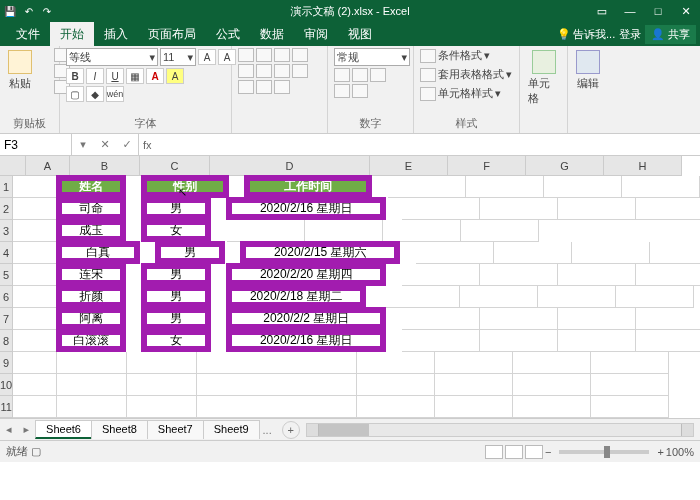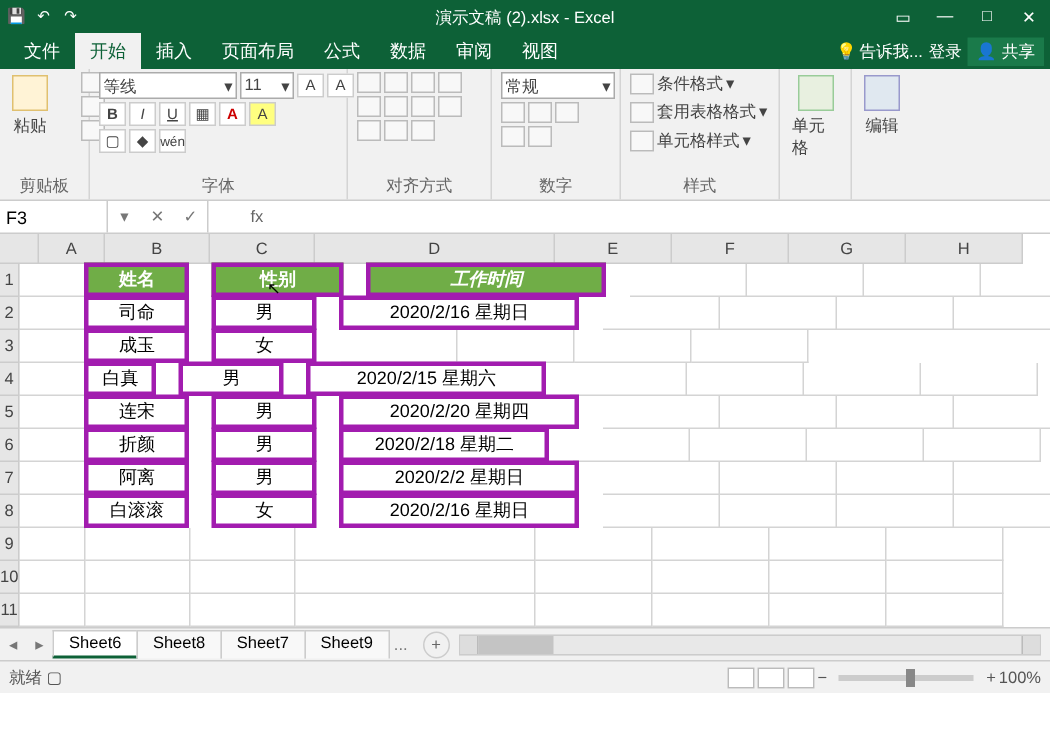--- a/index.html
+++ b/index.html
@@ -24,31 +24,31 @@
 .bigbtn .ic { width: 24px; height: 24px; background: #fff3d6; border: 1px solid #e0c070; }
 .smallbtn { width: 18px; height: 16px; background: #fff; border: 1px solid #ccc; display: flex; align-items: center; justify-content: center; font-size: 10px; }
 .font-select { height: 18px; border: 1px solid #ababab; background: #fff; padding: 0 2px; font-size: 11px; display: flex; align-items: center; }
 .col { display: flex; flex-direction: column; gap: 2px; }
 .row { display: flex; gap: 2px; align-items: center; }
 .sq { width: 16px; height: 14px; border: 1px solid #bbb; background: #f8f8f8; }
 .formulabar { height: 22px; border-bottom: 1px solid #ccc; display: flex; align-items: stretch; }
 .namebox { width: 72px; border-right: 1px solid #ccc; padding: 2px 4px; font-size: 12px; display: flex; align-items: center; }
 .fb-btns { display: flex; align-items: center; border-right: 1px solid #ccc; }
 .fb-btns div { width: 22px; display: flex; align-items: center; justify-content: center; color: #777; font-size: 11px; }
-.fx { padding: 0 4px; display: flex; align-items: center; flex: 1; color: #666; font-size: 11px; margin-left: 24px; }
+.fx { padding: 0 4px; display: flex; align-items: center; flex: 1; color: #666; font-size: 11px; }
 .grid-area { height: 262px; display: flex; position: relative; }
 .corner { width: 26px; height: 20px; background: #e6e6e6; border-right: 1px solid #ccc; border-bottom: 1px solid #ccc; }
 .colheads { display: flex; height: 20px; }
 .colhead { background: #e6e6e6; border-right: 1px solid #ccc; border-bottom: 1px solid #ccc; display: flex; align-items: center; justify-content: center; font-size: 11px; color: #444; }
 .rowheads { width: 26px; }
 .rowhead { height: 22px; background: #e6e6e6; border-right: 1px solid #ccc; border-bottom: 1px solid #ccc; display: flex; align-items: center; justify-content: center; font-size: 11px; color: #444; }
 .cells { position: relative; }
 .cellrow { display: flex; height: 22px; }
 .cell { border-right: 1px solid #d4d4d4; border-bottom: 1px solid #d4d4d4; display: flex; align-items: center; justify-content: center; font-size: 12px; padding: 0 2px; overflow: hidden; white-space: nowrap; }
-.tblcell { border: 3px solid #a21caf; margin: -1px 16px 0 -1px; }
+.tblcell { border: 6px solid #a21caf; margin: -1px 16px 0 -1px; }
 .hdrcell { background: #70ad47; color: #fff; font-weight: bold; }
 .cursor-ic { position: absolute; font-size: 11px; color: #000; }
 .sheettabs { height: 22px; border-top: 1px solid #ccc; display: flex; align-items: center; background: #f1f1f1; font-size: 11px; }
 .sheettabs .nav { padding: 0 6px; color: #777; }
 .sheettab { padding: 2px 10px; border: 1px solid #ccc; border-bottom: none; background: #f8f8f8; margin-right: -1px; }
 .sheettab.active { background: #fff; border-bottom: 2px solid #0d6137; }
 .addsheet { width: 18px; height: 18px; border: 1px solid #ccc; border-radius: 50%; display: flex; align-items: center; justify-content: center; margin-left: 6px; color: #666; }
 .hscroll { flex: 1; margin: 0 6px; height: 14px; background: #e8e8e8; border: 1px solid #ccc; position: relative; }
 .hscroll .thumb { position: absolute; left: 0; width: 50px; height: 12px; background: #c4c4c4; }
 .statusbar { height: 22px; background: #f1f1f1; border-top: 1px solid #ccc; display: flex; align-items: center; font-size: 11px; color: #555; padding: 0 6px; justify-content: space-between; }
@@ -152,21 +152,20 @@
           <div class="sq"></div>
           <div class="sq"></div>
           <div class="sq"></div>
         </div>
       <div class="row">
           <div class="sq"></div>
           <div class="sq"></div>
           <div class="sq"></div>
         </div>
     </div>
-    <div class="group-label">对齐方式</div>
   </div>
   <div class="group" style="width:86px">
     <div class="group-body col">
       <div class="font-select" style="width:76px">
           <span>常规</span>
           <span style="margin-left:auto">▾</span>
         </div>
       <div class="row">
           <div class="sq"></div>
           <div class="sq"></div>
@@ -256,21 +255,21 @@
           <div class="rowhead">8</div>
           <div class="rowhead">9</div>
           <div class="rowhead">10</div>
           <div class="rowhead">11</div>
         </div>
       <div class="cells" id="cells">
           <div class="cellrow">
             <div class="cell" style="width: 44px;"></div>
             <div class="cell tblcell hdrcell" style="width: 70px;">姓名</div>
             <div class="cell tblcell hdrcell" style="width: 88px;">性别</div>
-            <div class="cell tblcell hdrcell" style="width: 160px; font-style: italic;">工作时间</div>
+            <div class="cell tblcell hdrcell" style="width: 128px;">工作时间</div>
             <div class="cell" style="width: 78px;"></div>
             <div class="cell" style="width: 78px;"></div>
             <div class="cell" style="width: 78px;"></div>
             <div class="cell" style="width: 78px;"></div>
           </div>
           <div class="cellrow">
             <div class="cell" style="width: 44px;"></div>
             <div class="cell tblcell" style="width: 70px;">司命</div>
             <div class="cell tblcell" style="width: 70px;">男</div>
             <div class="cell tblcell" style="width: 160px;">2020/2/16 星期日</div>
@@ -283,21 +282,21 @@
             <div class="cell" style="width: 44px;"></div>
             <div class="cell tblcell" style="width: 70px;">成玉</div>
             <div class="cell tblcell" style="width: 70px;">女</div>
             <div class="cell" style="width: 78px;"></div>
             <div class="cell" style="width: 78px;"></div>
             <div class="cell" style="width: 78px;"></div>
             <div class="cell" style="width: 78px;"></div>
           </div>
           <div class="cellrow">
             <div class="cell" style="width: 44px;"></div>
-            <div class="cell tblcell" style="width: 48px;">白真</div>
+            <div class="cell tblcell" style="width: 84px;">白真</div>
             <div class="cell tblcell" style="width: 70px;">男</div>
             <div class="cell tblcell" style="width: 160px;">2020/2/15 星期六</div>
             <div class="cell" style="width: 78px;"></div>
             <div class="cell" style="width: 78px;"></div>
             <div class="cell" style="width: 78px;"></div>
             <div class="cell" style="width: 78px;"></div>
           </div>
           <div class="cellrow">
             <div class="cell" style="width: 44px;"></div>
             <div class="cell tblcell" style="width: 70px;">连宋</div>

